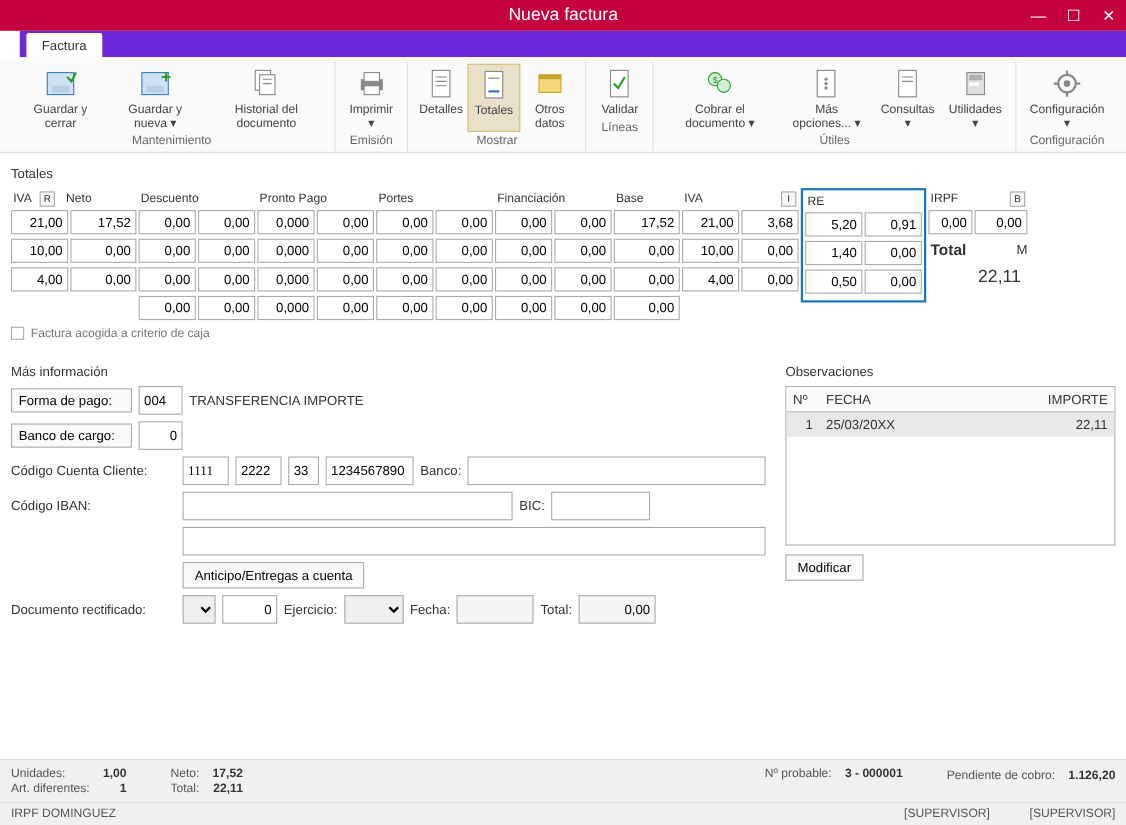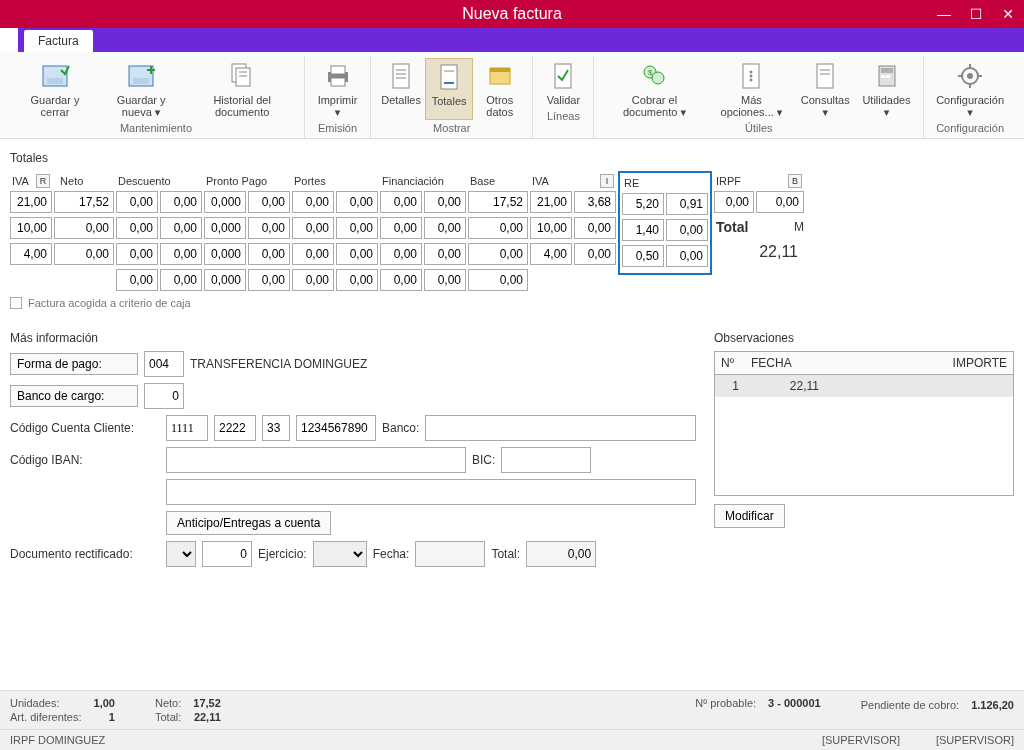--- a/index.html
+++ b/index.html
@@ -30,37 +30,37 @@
 .content { padding: 8px 10px; }
 .section-title { font-size: 12px; margin: 4px 0 6px 0; }
 
 
 .totals { display: flex; gap: 2px; align-items: flex-start; }
 .tgroup { display: flex; flex-direction: column; }
 .thead { height: 20px; display: flex; align-items: center; padding: 0 2px; font-size: 11px; gap: 2px; }
 .thead .minibtn { border: 1px solid #aaa; width: 14px; height: 14px; font-size: 9px; display: flex; align-items: center; justify-content: center; cursor: pointer; background: #f5f5f5; }
 .trow { display: flex; gap: 2px; margin-bottom: 4px; }
 .cell { border: 1px solid #aaa; height: 22px; font-size: 12px; padding: 0 4px; text-align: right; background: #fff; }
-.cellw { width: 42px; }
+.cellw { width: 52px; }
 .cellw2 { width: 60px; }
 .re-box { border: 2px solid #1a73c7; padding: 0px 2px 2px 2px; }
 .total-label { font-size: 14px; font-weight: bold; padding: 2px; }
 .total-val { font-size: 16px; text-align: right; padding: 2px 6px; }
 
 .checkbox-row { display: flex; align-items: center; gap: 6px; margin-top: 2px; color: #777; font-size: 11px; }
 .chk { width: 12px; height: 12px; border: 1px solid #aaa; }
 
 
 .twocol { display: flex; gap: 18px; margin-top: 18px; }
 .left-panel { flex: 1; }
 .right-panel { width: 300px; }
 
 .field-row { display: flex; align-items: center; gap: 6px; margin-bottom: 6px; }
 .field-label { width: 150px; font-size: 12px; }
-.field-label.btn { border: 1px solid #aaa; padding: 3px 6px; cursor: pointer; background: #fafafa; width: 128px; text-align: left;}
+.field-label.btn { border: 1px solid #aaa; padding: 3px 6px; cursor: pointer; background: #fafafa; width: 110px; text-align: left;}
 .inp { border: 1px solid #aaa; height: 20px; padding: 12px 4px; font-size: 12px; }
 .inp.ro { background: #f5f5f5; }
 
 .venc-table { border: 1px solid #aaa; width: 100%; }
 .venc-head { display: flex; border-bottom: 1px solid #aaa; background: #fafafa; }
 .venc-head > div { padding: 4px 6px; font-size: 12px; }
 .venc-body { height: 120px; }
 .venc-row { display: flex; background: #e8e8e8; }
 .venc-row > div { padding: 4px 6px; font-size: 12px; }
 
@@ -431,21 +431,21 @@
     <span>Factura acogida a criterio de caja</span>
   </div>
 
   <div class="twocol">
     <div class="left-panel">
       <div class="section-title">Más información</div>
 
       <div class="field-row">
         <button class="field-label btn">Forma de pago:</button>
         <input class="inp" style="width: 40px;" value="004">
-        <span>TRANSFERENCIA DOMINGUEZ</span>
+        <span>TRANSFERENCIA IMPORTE</span>
       </div>
       <div class="field-row">
         <button class="field-label btn">Banco de cargo:</button>
         <input class="inp" style="width: 40px; text-align: right;" value="0">
       </div>
       <div class="field-row">
         <span class="field-label">Código Cuenta Cliente:</span>
         <input class="inp" style="width: 42px; font-family: Liberation Serif, serif;" value="1111">
         <input class="inp" style="width: 42px;" value="2222">
         <input class="inp" style="width: 28px;" value="33">
@@ -484,20 +484,21 @@
       <div class="section-title">Observaciones</div>
       <div class="venc-table">
         <div class="venc-head">
           <div style="width:30px">Nº</div>
           <div style="flex:1">FECHA</div>
           <div style="width:80px;text-align:right">IMPORTE</div>
         </div>
         <div class="venc-body">
           <div class="venc-row">
             <div style="width:30px;text-align:right">1</div>
+            <div style="flex:1">25/03/20XX</div>
             <div style="width:80px;text-align:right">22,11</div>
           </div>
         </div>
       </div>
       <div style="margin-top:8px">
         <button class="btn">Modificar</button>
       </div>
     </div>
   </div>
 </div>

